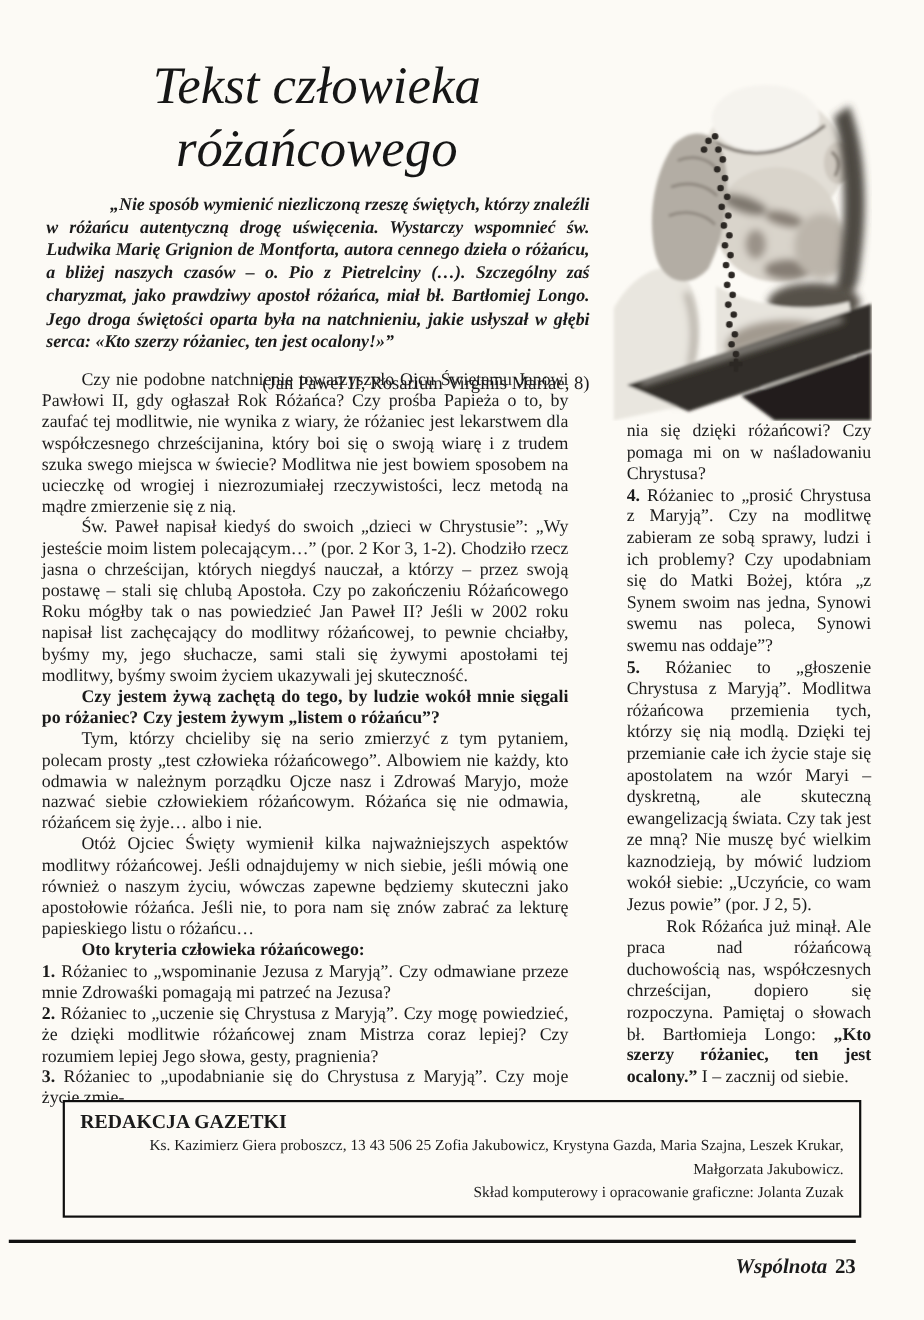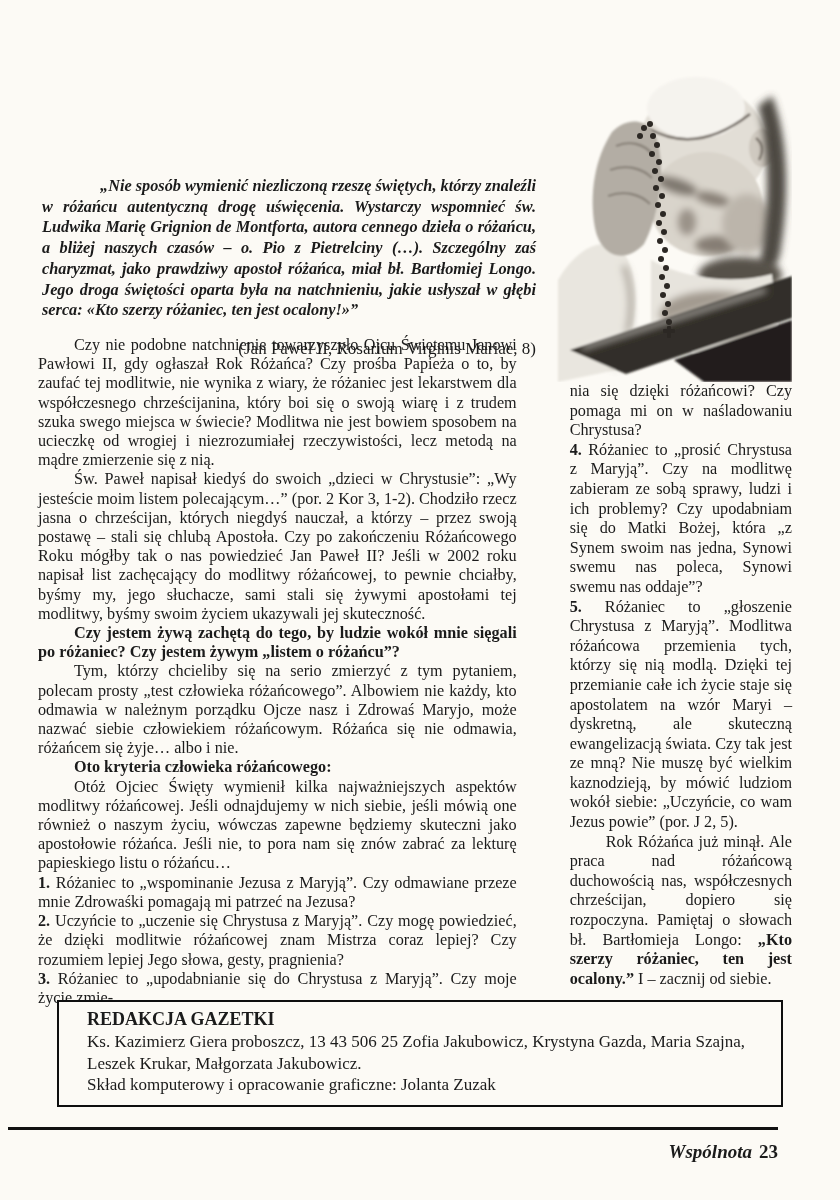--- a/index.html
+++ b/index.html
@@ -39,38 +39,42 @@
   .col-right .para{line-height:19.6px;}
   .para.indent{text-indent:36px;}
   .para.bold{font-weight:bold;}
   .para b{font-weight:bold;}
   .para.prayer{margin-top:14px;text-align:left;text-indent:58px;}
   .para.signature{margin-top:20px;font-style:italic;text-align:center;padding-left:14px;}
   
   .redakcja{
     position:absolute;left:57px;top:1000px;width:726px;box-sizing:border-box;
     border:2px solid #0e0e0e;background:#fcfaf5;z-index:5;
-    padding:5px 14px 9px 28px;
+    padding:5px 14px 9px 14px;
   }
   .redakcja-title{font-weight:bold;font-size:18px;line-height:24px;margin:0;}
-  .redakcja-line{font-size:17px;line-height:21.5px;margin:0;}
+  .redakcja-line{font-size:14px;line-height:21.5px;margin:0;text-align:right;}
   .redakcja-contact{display:flex;justify-content:space-between;font-weight:bold;font-size:17.3px;line-height:23px;margin-top:1px;}
   
   .bottom-rule{position:absolute;left:8px;top:1127px;width:770px;height:3px;background:#111;z-index:6;}
   .page-footer{
     position:absolute;top:1141px;right:62px;z-index:6;
     font-size:19px;font-weight:bold;display:flex;gap:7px;align-items:baseline;
   }
   .footer-brand{font-style:italic;}
 </style>
 </head>
 <body>
 
 <div class="page">
 
+  <div class="masthead">
+    <div>Tekst człowieka</div>
+    <div>różańcowego</div>
+  </div>
 
   <div class="photo">
     <svg viewBox="0 0 236 354" xmlns="http://www.w3.org/2000/svg">
       <defs>
         <filter id="soft" x="-20%" y="-20%" width="140%" height="140%">
             <feGaussianBlur stdDeviation="1.3"></feGaussianBlur>
           </filter>
         <filter id="soft2" x="-40%" y="-40%" width="180%" height="180%">
             <feGaussianBlur stdDeviation="3.5"></feGaussianBlur>
           </filter>
@@ -145,24 +149,24 @@
     <p class="lead-quote">„Nie sposób wymienić niezliczoną rzeszę świętych, którzy znaleźli w różańcu autentyczną drogę uświęcenia. Wystarczy wspomnieć św. Ludwika Marię Grignion de Montforta, autora cennego dzieła o różańcu, a bliżej naszych czasów – o. Pio z Pietrelciny (…). Szczególny zaś charyzmat, jako prawdziwy apostoł różańca, miał bł. Bartłomiej Longo. Jego droga świętości oparta była na natchnieniu, jakie usłyszał w głębi serca: «Kto szerzy różaniec, ten jest ocalony!»”</p>
     <p class="attribution">(Jan Paweł II, Rosarium Virginis Mariae, 8)</p>
   </div>
 
   <div class="columns">
     <div class="col-left">
         <p class="para indent"><span>Czy nie podobne natchnienie towarzyszyło Ojcu Świętemu Janowi Pawłowi II, gdy ogłaszał Rok Różańca? Czy prośba Papieża o to, by zaufać tej modlitwie, nie wynika z wiary, że różaniec jest lekarstwem dla współczesnego chrześcijanina, który boi się o swoją wiarę i z trudem szuka swego miejsca w świecie? Modlitwa nie jest bowiem sposobem na ucieczkę od wrogiej i niezrozumiałej rzeczywistości, lecz metodą na mądre zmierzenie się z nią.</span></p>
         <p class="para indent"><span>Św. Paweł napisał kiedyś do swoich „dzieci w Chrystusie”: „Wy jesteście moim listem polecającym…” (por. 2 Kor 3, 1-2). Chodziło rzecz jasna o chrześcijan, których niegdyś nauczał, a którzy – przez swoją postawę – stali się chlubą Apostoła. Czy po zakończeniu Różańcowego Roku mógłby tak o nas powiedzieć Jan Paweł II? Jeśli w 2002 roku napisał list zachęcający do modlitwy różańcowej, to pewnie chciałby, byśmy my, jego słuchacze, sami stali się żywymi apostołami tej modlitwy, byśmy swoim życiem ukazywali jej skuteczność.</span></p>
         <p class="para indent bold"><span>Czy jestem żywą zachętą do tego, by ludzie wokół mnie sięgali po różaniec? Czy jestem żywym „listem o różańcu”?</span></p>
         <p class="para indent"><span>Tym, którzy chcieliby się na serio zmierzyć z tym pytaniem, polecam prosty „test człowieka różańcowego”. Albowiem nie każdy, kto odmawia w należnym porządku Ojcze nasz i Zdrowaś Maryjo, może nazwać siebie człowiekiem różańcowym. Różańca się nie odmawia, różańcem się żyje… albo i nie.</span></p>
+        <p class="para indent"><span>Otóż Ojciec Święty wymienił kilka najważniejszych aspektów modlitwy różańcowej. Jeśli odnajdujemy w nich siebie, jeśli mówią one również o naszym życiu, wówczas zapewne będziemy skuteczni jako apostołowie różańca. Jeśli nie, to pora nam się znów zabrać za lekturę papieskiego listu o różańcu…</span></p>
         <p class="para indent bold"><span>Oto kryteria człowieka różańcowego:</span></p>
-        <p class="para indent"><span>Otóż Ojciec Święty wymienił kilka najważniejszych aspektów modlitwy różańcowej. Jeśli odnajdujemy w nich siebie, jeśli mówią one również o naszym życiu, wówczas zapewne będziemy skuteczni jako apostołowie różańca. Jeśli nie, to pora nam się znów zabrać za lekturę papieskiego listu o różańcu…</span></p>
         <p class="para"><b>1.</b><span> Różaniec to „wspominanie Jezusa z Maryją”. Czy odmawiane przeze mnie Zdrowaśki pomagają mi patrzeć na Jezusa?</span></p>
-        <p class="para"><b>2.</b><span> Uczyńcie to „uczenie się Chrystusa z Maryją”. Czy mogę powiedzieć, że dzięki modlitwie różańcowej znam Mistrza coraz lepiej? Czy rozumiem lepiej Jego słowa, gesty, pragnienia?</span></p>
+        <p class="para"><b>2.</b><span> Różaniec to „uczenie się Chrystusa z Maryją”. Czy mogę powiedzieć, że dzięki modlitwie różańcowej znam Mistrza coraz lepiej? Czy rozumiem lepiej Jego słowa, gesty, pragnienia?</span></p>
         <p class="para"><b>3.</b><span> Różaniec to „upodabnianie się do Chrystusa z Maryją”. Czy moje życie zmie-</span></p>
       </div>
     <div class="col-right">
         <p class="para"><span>nia się dzięki różańcowi? Czy pomaga mi on w naśladowaniu Chrystusa?</span></p>
         <p class="para"><b>4.</b><span> Różaniec to „prosić Chrystusa z Maryją”. Czy na modlitwę zabieram ze sobą sprawy, ludzi i ich problemy? Czy upodabniam się do Matki Bożej, która „z Synem swoim nas jedna, Synowi swemu nas poleca, Synowi swemu nas oddaje”?</span></p>
         <p class="para"><b>5.</b><span> Różaniec to „głoszenie Chrystusa z Maryją”. Modlitwa różańcowa przemienia tych, którzy się nią modlą. Dzięki tej przemianie całe ich życie staje się apostolatem na wzór Maryi – dyskretną, ale skuteczną ewangelizacją świata. Czy tak jest ze mną? Nie muszę być wielkim kaznodzieją, by mówić ludziom wokół siebie: „Uczyńcie, co wam Jezus powie” (por. J 2, 5).</span></p>
         <p class="para indent"><span>Rok Różańca już minął. Ale praca nad różańcową duchowością nas, współczesnych chrześcijan, dopiero się rozpoczyna. Pamiętaj o słowach bł. Bartłomieja Longo: </span><b>„Kto szerzy różaniec, ten jest ocalony.”</b><span> I – zacznij od siebie.</span></p>
         <p class="para prayer"><span>Módlmy się!</span></p>
         <p class="para signature"><span>Ks. Wojciech Bartkowicz</span></p>
       </div>

